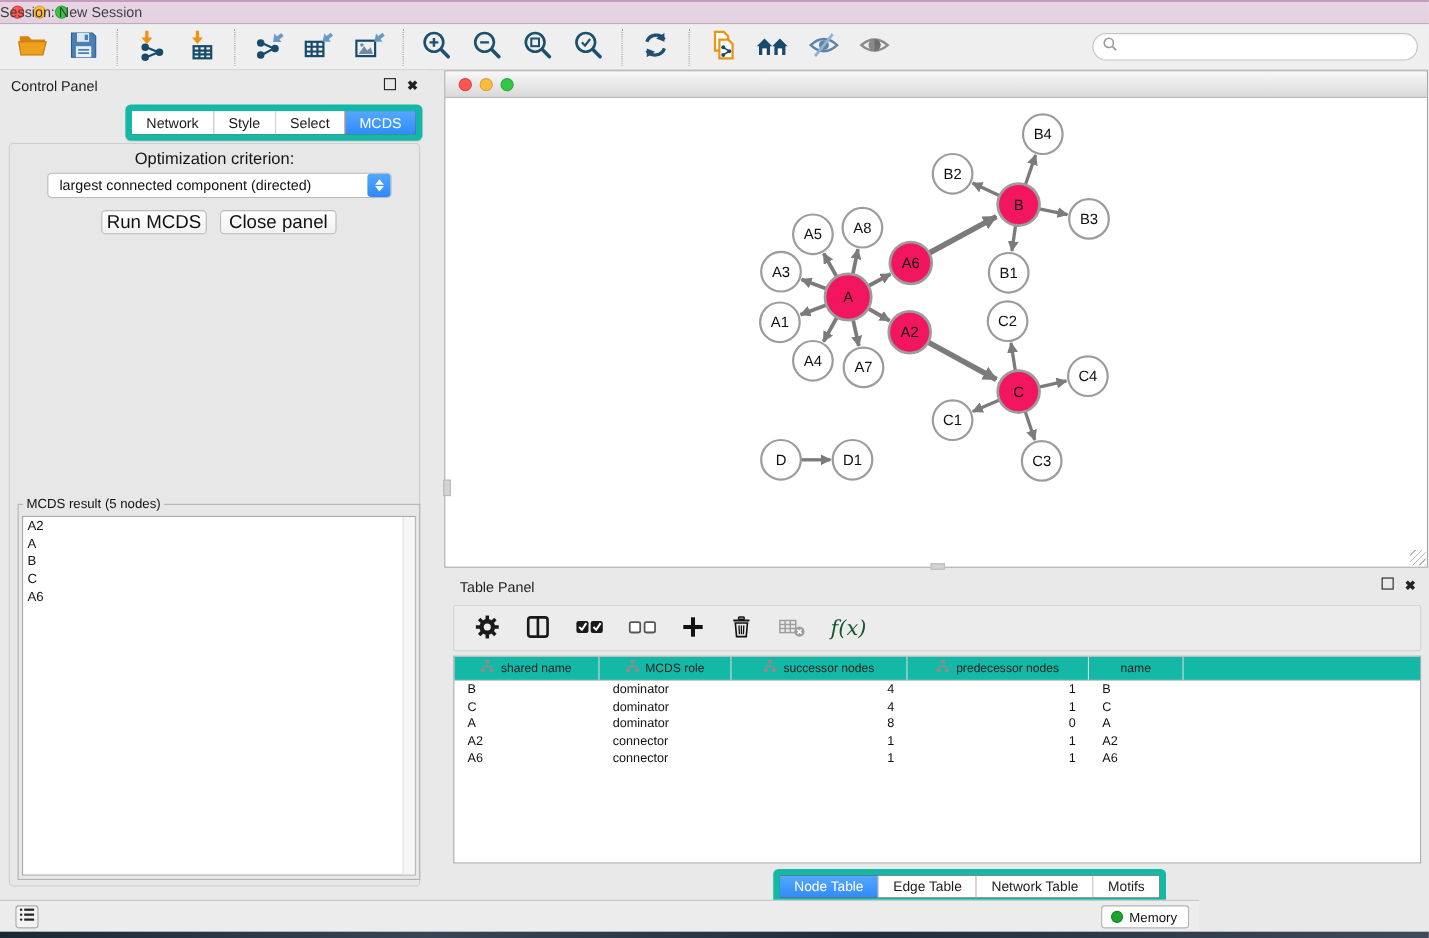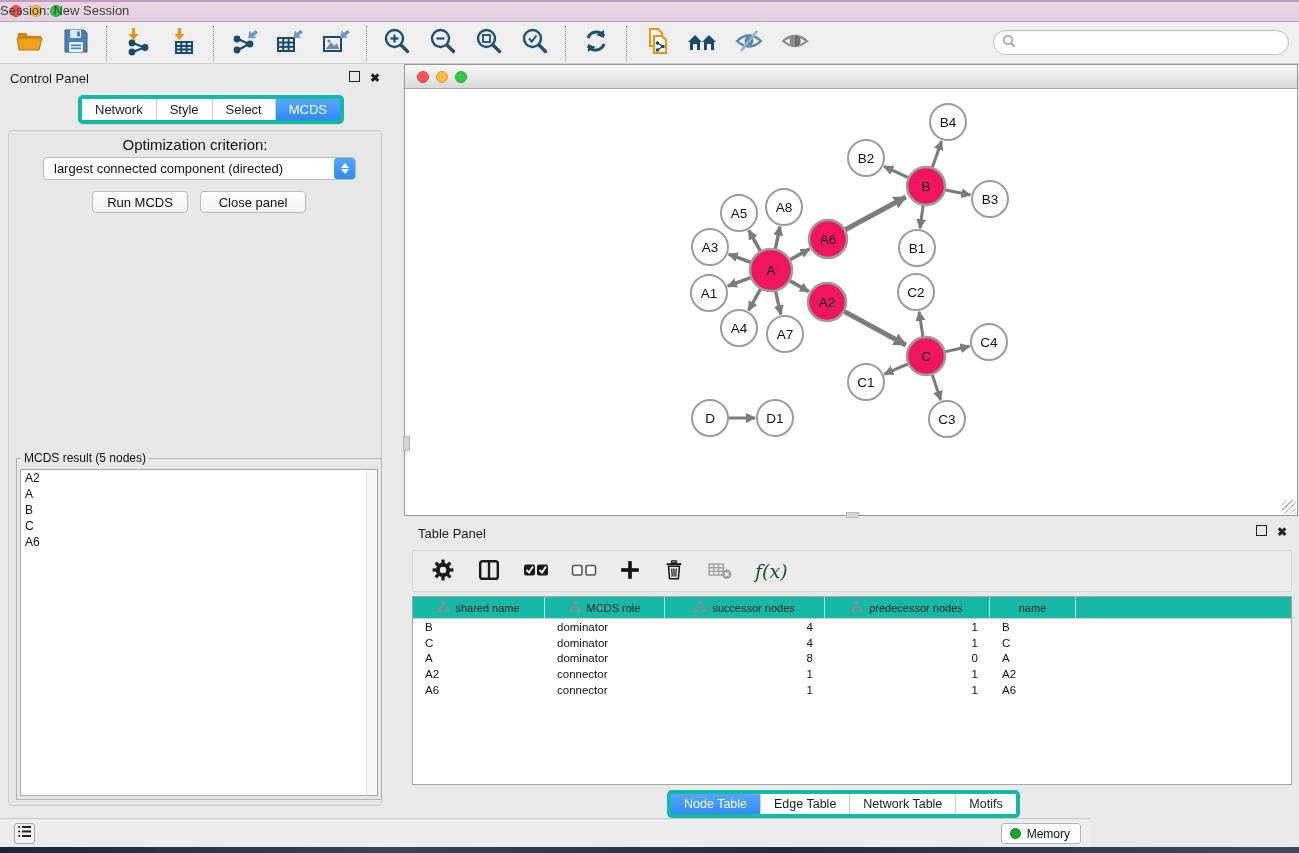--- a/index.html
+++ b/index.html
@@ -31,41 +31,41 @@
   .searchbox input { border:none; outline:none; flex:1; font-size:12px; background:transparent; height:20px; }
 
   
   .control-panel { position:absolute; left:0; top:64px; width:390px; height:754px; background:#e9e9e9; }
   .panel-head { position:relative; height:28px; }
   .panel-head .ph-title { position:absolute; left:10px; top:7px; font-size:13px; color:#1d1d1d; }
   .wicon { position:absolute; top:7px; font-size:12px; color:#222; line-height:14px; }
   .float-box { width:11px; height:11px; border:1.5px solid #222; display:inline-block; }
   .tabview { position:absolute; left:8px; top:66px; width:374px; height:676px;
     background:#e7e7e7; border:1px solid #cdcdcd; border-radius:4px; }
-  .segbar { display:inline-flex; border:4px solid #14b8a6; border-radius:5px; overflow:hidden;
-    background:#b91c1c; box-shadow:0 1px 1px rgba(0,0,0,.08); }
+  .segbar { display:inline-flex; border:6px solid #14b8a6; border-radius:5px; overflow:hidden;
+    background:#b91c1c; box-shadow:0 1px 1px rgba(0,0,0,.08);margin-left:36px; }
   .seg { padding:0 13px; line-height:21px; font-size:13px; color:#1c1c1c; background:#fff;
     border-left:1px solid #cfcfcf; white-space:nowrap; }
   .seg:first-child { border-left:none; }
   .seg.sel { background:linear-gradient(#56a8fd,#2f8bfb); color:#fff; }
   #cp-tabs { position:absolute; left:78px; top:31px; }
   .opt-label { position:absolute; left:0; width:390px; top:72px; text-align:center;
     font-size:15px; color:#151515; }
   .dropdown { position:absolute; left:43px; top:93px; width:313px; height:23px;
     background:#fff; border:1px solid #b9b9b9; border-radius:4px; display:flex; align-items:center; }
   .dropdown .dd-text { flex:1; font-size:13px; color:#111; padding-left:10px;
     white-space:nowrap; overflow:hidden; }
   .dd-arrows { width:21px; height:21px; margin-right:0px; border-radius:3px;
     background:linear-gradient(#55a7fd,#2e8afb); display:flex; flex-direction:column;
     align-items:center; justify-content:center; gap:1px; }
   .dd-arrows i { width:0; height:0; border-left:4px solid transparent; border-right:4px solid transparent; }
   .dd-up { border-bottom:5px solid #fff; }
   .dd-dn { border-top:5px solid #fff; }
   .mac-btn { position:absolute; height:22px; background:linear-gradient(#ffffff,#f1f1f1);
-    border:1px solid #bcbcbc; border-radius:4px; font-size:13px; color:#111;
+    border:1px solid #bcbcbc; border-radius:4px; font-size:17px; color:#111;
     display:flex; align-items:center; justify-content:center; }
   .groupbox { position:absolute; left:16px; top:394px; width:366px; height:342px;
     border:1px solid #b3b3b3; }
   .groupbox legend { position:absolute; left:4px; top:-8px; background:#e7e7e7;
     font-size:12px; color:#111; padding:0 3px; }
   .result-list { position:absolute; left:3px; top:10px; right:3px; bottom:3px;
     background:#fff; border:1px solid #a9a9a9; overflow:hidden; }
   .result-scroll { position:absolute; right:0; top:0; bottom:0; width:11px;
     background:#f6f6f6; border-left:1px solid #e2e2e2; }
   .result-list div { font-size:12px; color:#111; line-height:16px; padding-left:4px; }

